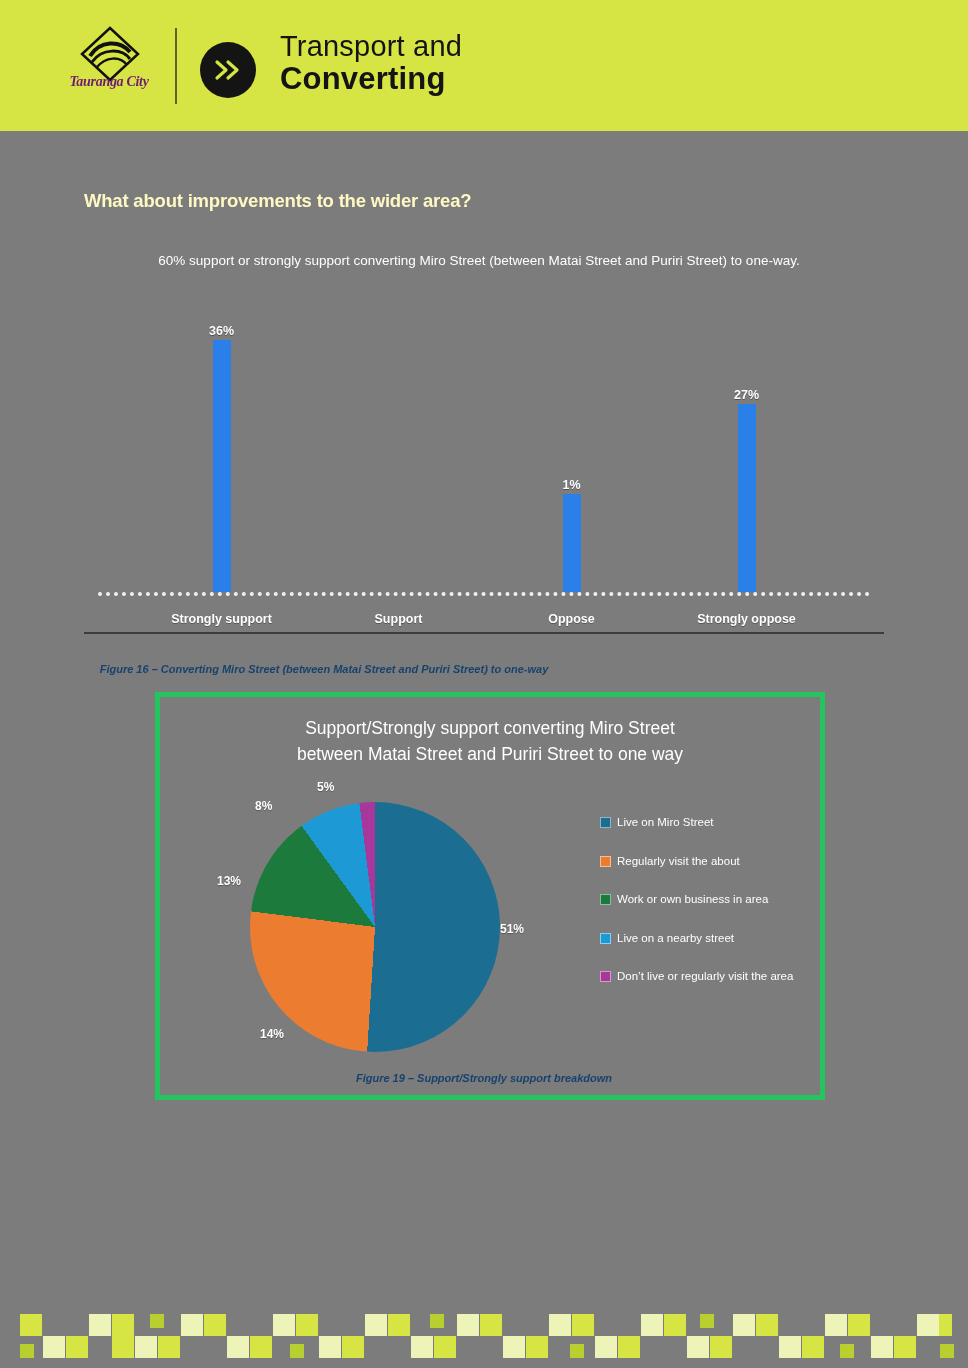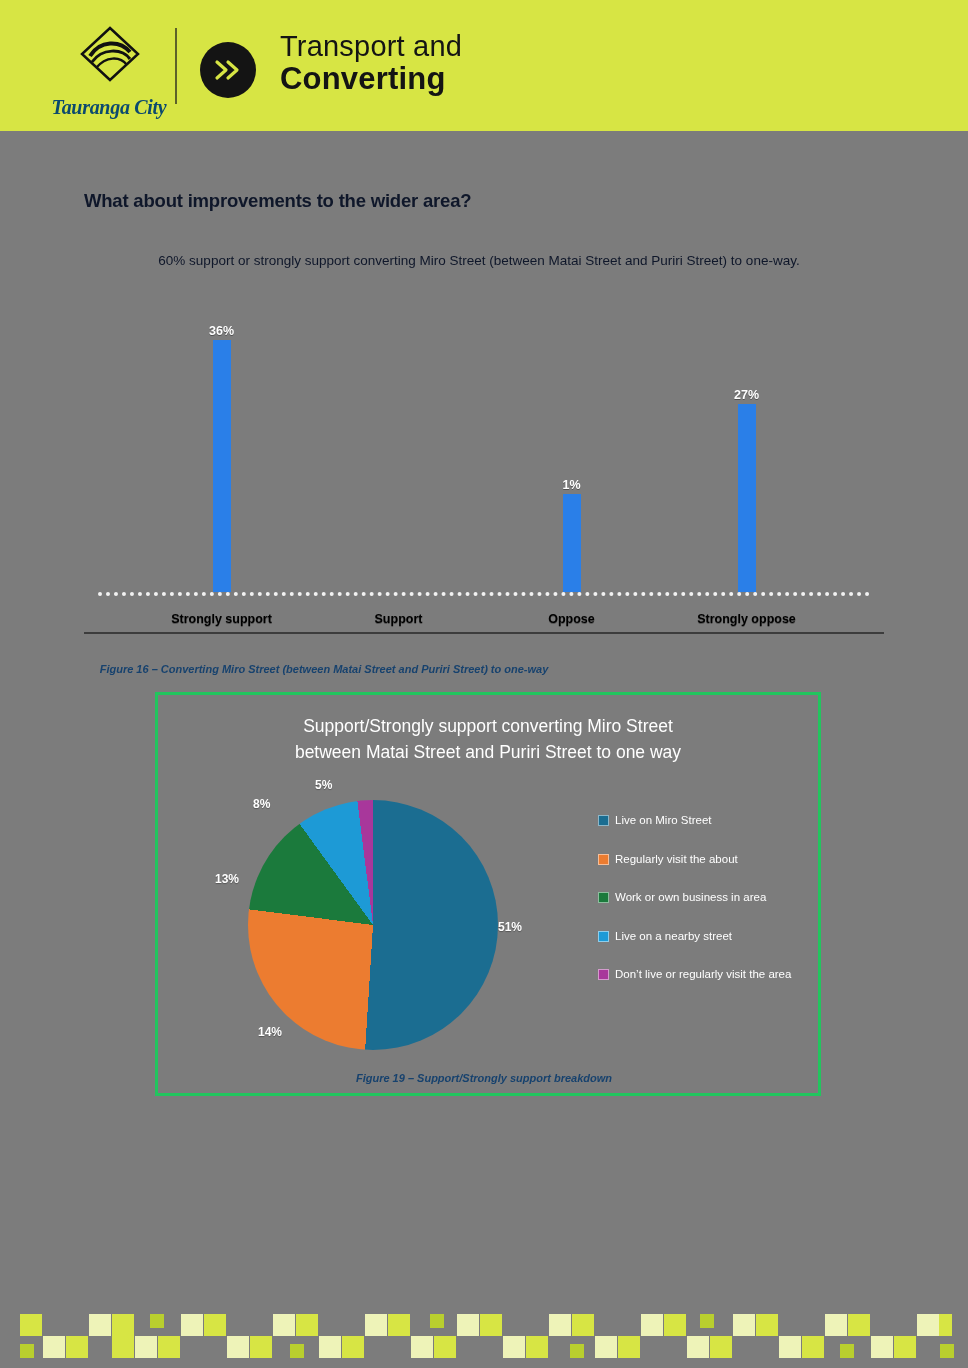--- a/index.html
+++ b/index.html
@@ -33,28 +33,28 @@
   .logo-mark {
     position: absolute;
     left: 30px;
     top: 0;
     width: 60px;
     height: 56px;
   }
   .logo-text {
     position: absolute;
     left: 0;
-    top: 70px;
+    top: 48px;
     width: 118px;
     text-align: center;
     font-family: "Liberation Serif", serif;
     font-style: italic;
     font-weight: bold;
-    font-size: 20px;
-    color: #0c4a6e;
+    font-size: 14px;
+    color: #701a75;
     letter-spacing: -0.3px;
   }
   .header-divider {
     position: absolute;
     left: 175px;
     top: 28px;
     width: 2px;
     height: 76px;
     background: #1b1b1b;
     opacity: 0.65;
@@ -79,31 +79,31 @@
   .header-title .l1 { font-size: 29px; font-weight: 400; letter-spacing: 0.2px; }
   .header-title .l2 { font-size: 31px; font-weight: bold; letter-spacing: 0.2px; }
 
   
   .section-title {
     position: absolute;
     left: 84px;
     top: 190px;
     font-size: 18.5px;
     font-weight: bold;
-    color: #0f172a;
+    color: #fef9c3;
     letter-spacing: -0.2px;
   }
   .lead {
     position: absolute;
     left: 84px;
     top: 250px;
     width: 790px;
     text-align: center;
     font-size: 13.5px;
-    color: #0f172a;
+    color: #ffffff;
     line-height: 1.6;
   }
 
   
   .barchart {
     position: absolute;
     left: 84px;
     top: 330px;
     width: 800px;
     height: 315px;
@@ -155,21 +155,21 @@
     text-shadow: 0 1px 0 rgba(0,0,0,0.35);
     white-space: nowrap;
   }
   .bar-cat {
     position: absolute;
     top: 282px;
     width: 175px;
     text-align: center;
     font-size: 12.5px;
     font-weight: bold;
-    color: #000000;
+    color: #ffffff;
     text-shadow: 0 1px 0 rgba(0,0,0,0.3);
   }
 
   .figcaption {
     position: absolute;
     width: 968px;
     text-align: center;
     font-size: 11px;
     font-weight: bold;
     font-style: italic;
@@ -178,21 +178,21 @@
   #fig16-caption { left: -160px; top: 663px; }
   #fig19-caption { left: 0px; top: 1072px; }
 
   
   .pie-panel {
     position: absolute;
     left: 155px;
     top: 692px;
     width: 660px;
     height: 398px;
-    border: 3px solid #22c55e;
+    border: 5px solid #22c55e;
     background: transparent;
   }
   .pie-title {
     position: absolute;
     left: 40px;
     top: 18px;
     width: 580px;
     text-align: center;
     font-size: 17.5px;
     color: #ffffff;

